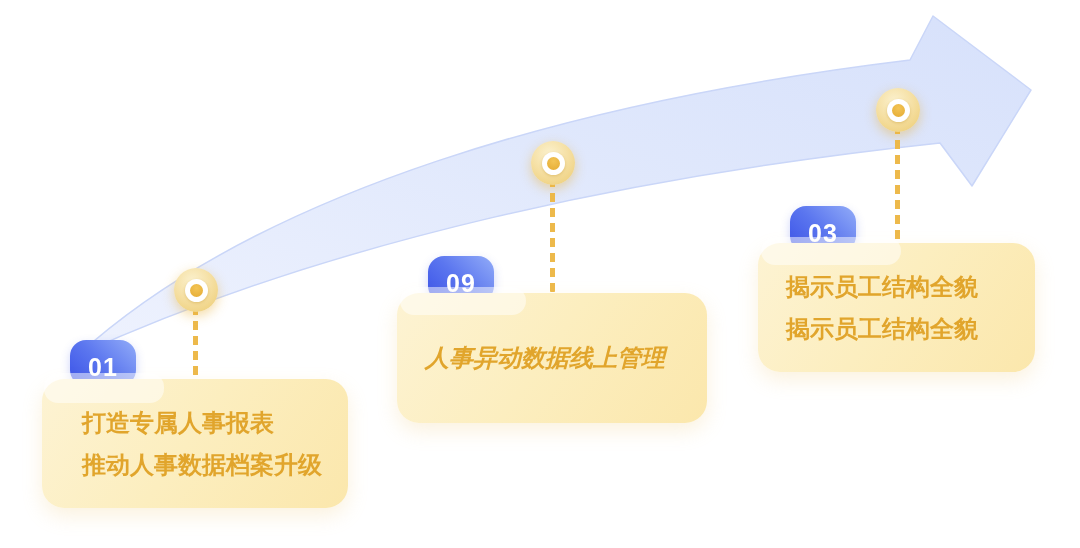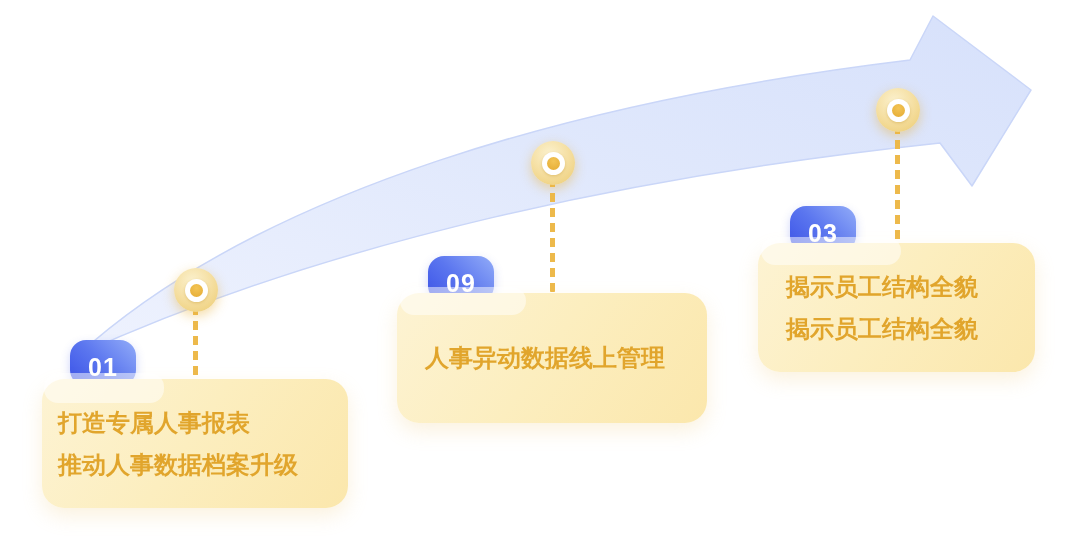--- a/index.html
+++ b/index.html
@@ -99,25 +99,25 @@
   <div class="badge" style="left:42px;top:340px;text-align:right;">
     <span>01</span>
   </div>
   <div class="badge" style="left:400px;top:256px;">
     <span>09</span>
   </div>
   <div class="badge" style="left:762px;top:206px;">
     <span>03</span>
   </div>
 
-  <div class="card" style="left:42px;top:379px;width:306px;height:129px;padding-left:16px;">
+  <div class="card" style="left:42px;top:379px;width:306px;height:129px;padding-left:40px;">
     <div class="line">打造专属人事报表</div>
     <div class="line">推动人事数据档案升级</div>
   </div>
-  <div class="card" style="left:397px;top:293px;width:310px;height:130px;padding-left:28px;">
+  <div class="card" style="left:397px;top:293px;width:310px;height:130px;padding-left:28px;font-style:italic;">
     <div class="line">人事异动数据线上管理</div>
   </div>
   <div class="card" style="left:758px;top:243px;width:277px;height:129px;padding-left:28px;">
     <div class="line">揭示员工结构全貌</div>
     <div class="line">揭示员工结构全貌</div>
   </div>
 
   <div class="chip" style="left:44px;top:373px;width:120px;height:30px;"></div>
   <div class="chip" style="left:400px;top:287px;width:126px;height:28px;"></div>
   <div class="chip" style="left:761px;top:237px;width:140px;height:28px;"></div>

